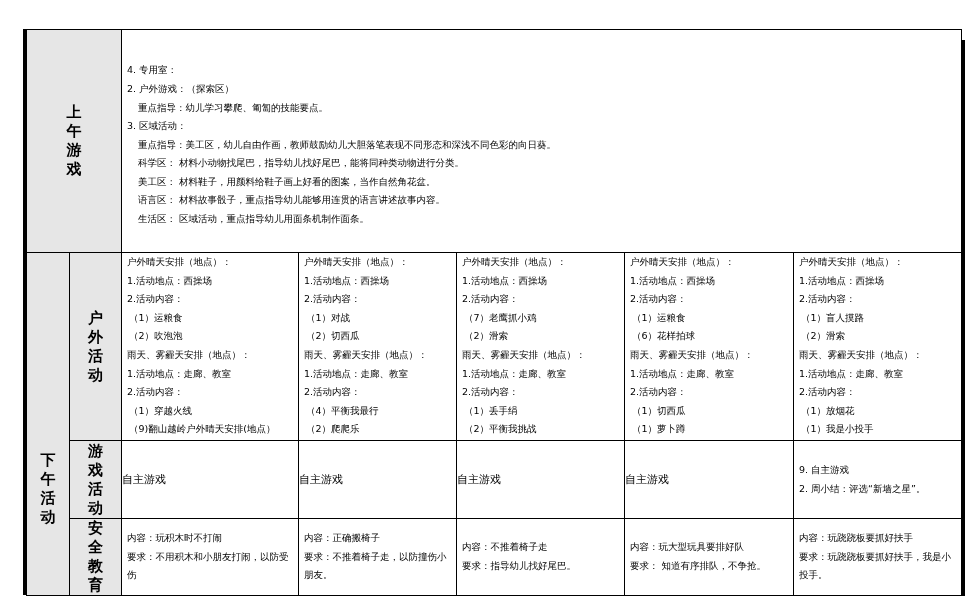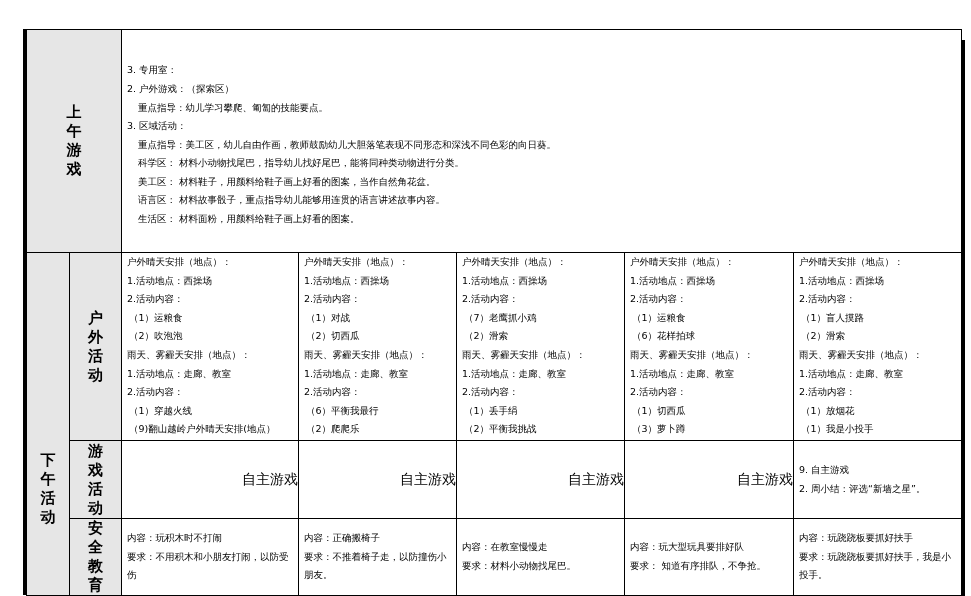--- a/index.html
+++ b/index.html
@@ -10,21 +10,21 @@
     .thick-right { position: absolute; left: 961px; top: 40px; width: 4px; height: 556px; background: #000; }
     table.plan { position: absolute; left: 26px; top: 29px; border-collapse: collapse; table-layout: fixed; }
     table.plan td { border: 1px solid #000; padding: 0; vertical-align: top; overflow: hidden; }
     .label { background: #e6e6e6; text-align: center; vertical-align: middle !important;
              font-weight: bold; font-size: 15px; line-height: 19px; }
     .label .ch { display: block; }
     .txt { font-size: 9.5px; line-height: 18.6px; padding-left: 5px !important; white-space: nowrap; }
     .txt .ln { display: block; }
     .ind { padding-left: 11px; }
     .sub { padding-left: 2px; }
-    .center { text-align: right; vertical-align: middle !important; font-size: 14px; }
+    .center { text-align: left; vertical-align: middle !important; font-size: 11px; }
     .mid { vertical-align: middle !important; }
     .wrap { white-space: normal; word-break: break-all; padding-right: 6px !important; }
   </style>
 </head>
 <body>
 
 <div class="page">
   <div class="thick-left"></div>
   <div class="thick-right"></div>
 
@@ -41,29 +41,29 @@
 
     <tbody>
         <tr style="height:223px">
       <td colspan="2" class="label">
         <span class="ch">上</span>
         <span class="ch">午</span>
         <span class="ch">游</span>
         <span class="ch">戏</span>
       </td>
       <td colspan="5" class="txt mid" style="padding-top:8px;">
-        <span class="ln">3. 专用室：</span>
+        <span class="ln">4. 专用室：</span>
         <span class="ln">2. 户外游戏：（探索区）</span>
         <span class="ln ind">重点指导：幼儿学习攀爬、匍匐的技能要点。</span>
         <span class="ln">3. 区域活动：</span>
         <span class="ln ind">重点指导：美工区，幼儿自由作画，教师鼓励幼儿大胆落笔表现不同形态和深浅不同色彩的向日葵。</span>
         <span class="ln ind">科学区： 材料小动物找尾巴，指导幼儿找好尾巴，能将同种类动物进行分类。</span>
         <span class="ln ind">美工区： 材料鞋子，用颜料给鞋子画上好看的图案，当作自然角花盆。</span>
         <span class="ln ind">语言区： 材料故事骰子，重点指导幼儿能够用连贯的语言讲述故事内容。</span>
-        <span class="ln ind">生活区： 材料面粉，用颜料给鞋子画上好看的图案。</span>
+        <span class="ln ind">生活区： 区域活动，重点指导幼儿用面条机制作面条。</span>
       </td>
     </tr>
 
     <tr style="height:188px">
       <td rowspan="3" class="label" style="padding-top:130px;">
         <span class="ch">下</span>
         <span class="ch">午</span>
         <span class="ch">活</span>
         <span class="ch">动</span>
       </td>
@@ -88,21 +88,21 @@
       </td>
       <td class="txt">
         <span class="ln">户外晴天安排（地点）：</span>
         <span class="ln">1.活动地点：西操场</span>
         <span class="ln">2.活动内容：</span>
         <span class="ln sub">（1）对战</span>
         <span class="ln sub">（2）切西瓜</span>
         <span class="ln">雨天、雾霾天安排（地点）：</span>
         <span class="ln">1.活动地点：走廊、教室</span>
         <span class="ln">2.活动内容：</span>
-        <span class="ln sub">（6）平衡我最行</span>
+        <span class="ln sub">（4）平衡我最行</span>
         <span class="ln sub">（2）爬爬乐</span>
       </td>
       <td class="txt">
         <span class="ln">户外晴天安排（地点）：</span>
         <span class="ln">1.活动地点：西操场</span>
         <span class="ln">2.活动内容：</span>
         <span class="ln sub">（7）老鹰抓小鸡</span>
         <span class="ln sub">（2）滑索</span>
         <span class="ln">雨天、雾霾天安排（地点）：</span>
         <span class="ln">1.活动地点：走廊、教室</span>
@@ -113,21 +113,21 @@
       <td class="txt">
         <span class="ln">户外晴天安排（地点）：</span>
         <span class="ln">1.活动地点：西操场</span>
         <span class="ln">2.活动内容：</span>
         <span class="ln sub">（1）运粮食</span>
         <span class="ln sub">（6）花样拍球</span>
         <span class="ln">雨天、雾霾天安排（地点）：</span>
         <span class="ln">1.活动地点：走廊、教室</span>
         <span class="ln">2.活动内容：</span>
         <span class="ln sub">（1）切西瓜</span>
-        <span class="ln sub">（3）萝卜蹲</span>
+        <span class="ln sub">（1）萝卜蹲</span>
       </td>
       <td class="txt">
         <span class="ln">户外晴天安排（地点）：</span>
         <span class="ln">1.活动地点：西操场</span>
         <span class="ln">2.活动内容：</span>
         <span class="ln sub">（1）盲人摸路</span>
         <span class="ln sub">（2）滑索</span>
         <span class="ln">雨天、雾霾天安排（地点）：</span>
         <span class="ln">1.活动地点：走廊、教室</span>
         <span class="ln">2.活动内容：</span>
@@ -170,22 +170,22 @@
       </td>
       <td class="txt mid wrap">
         <span class="ln">内容：玩积木时不打闹</span>
         <span class="ln">要求：不用积木和小朋友打闹，以防受伤</span>
       </td>
       <td class="txt mid wrap">
         <span class="ln">内容：正确搬椅子</span>
         <span class="ln">要求：不推着椅子走，以防撞伤小朋友。</span>
       </td>
       <td class="txt mid wrap">
-        <span class="ln">内容：在教室慢慢走</span>
-        <span class="ln">要求：材料小动物找尾巴。</span>
+        <span class="ln">内容：不推着椅子走</span>
+        <span class="ln">要求：指导幼儿找好尾巴。</span>
       </td>
       <td class="txt mid wrap">
         <span class="ln">内容：玩大型玩具要排好队</span>
         <span class="ln">要求： 知道有序排队，不争抢。</span>
       </td>
       <td class="txt mid wrap">
         <span class="ln">内容：玩跷跷板要抓好扶手</span>
         <span class="ln">要求：玩跷跷板要抓好扶手，我是小投手。</span>
       </td>
     </tr>

